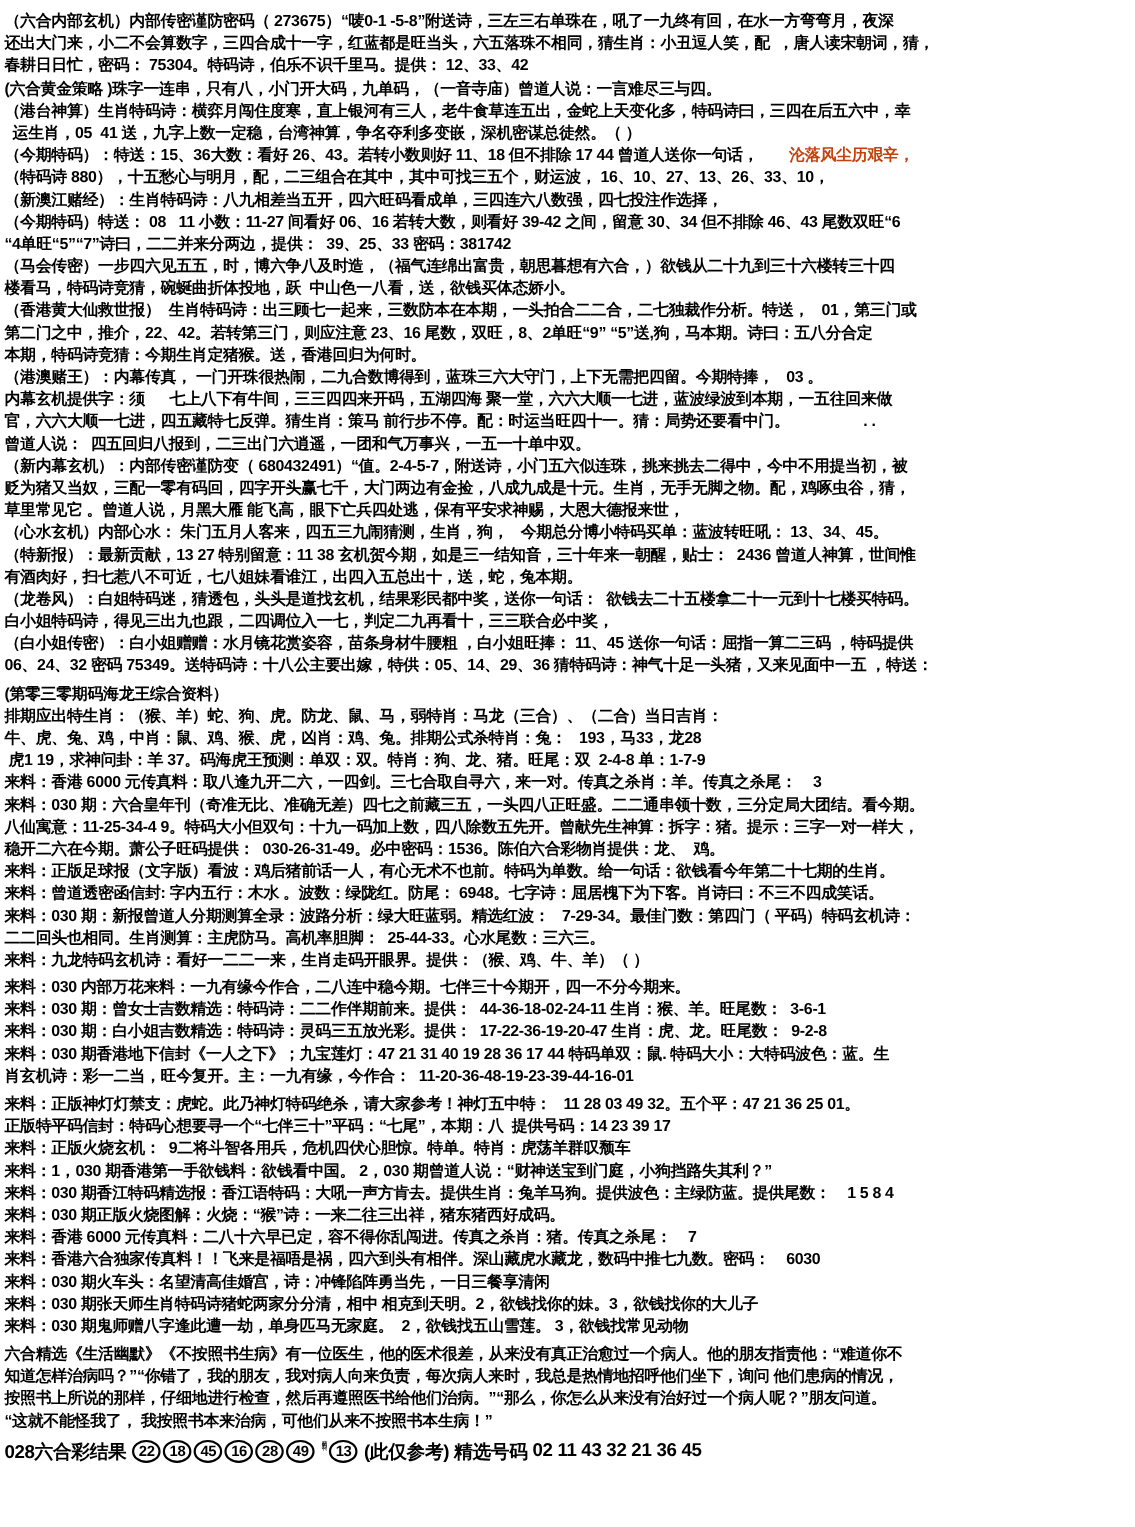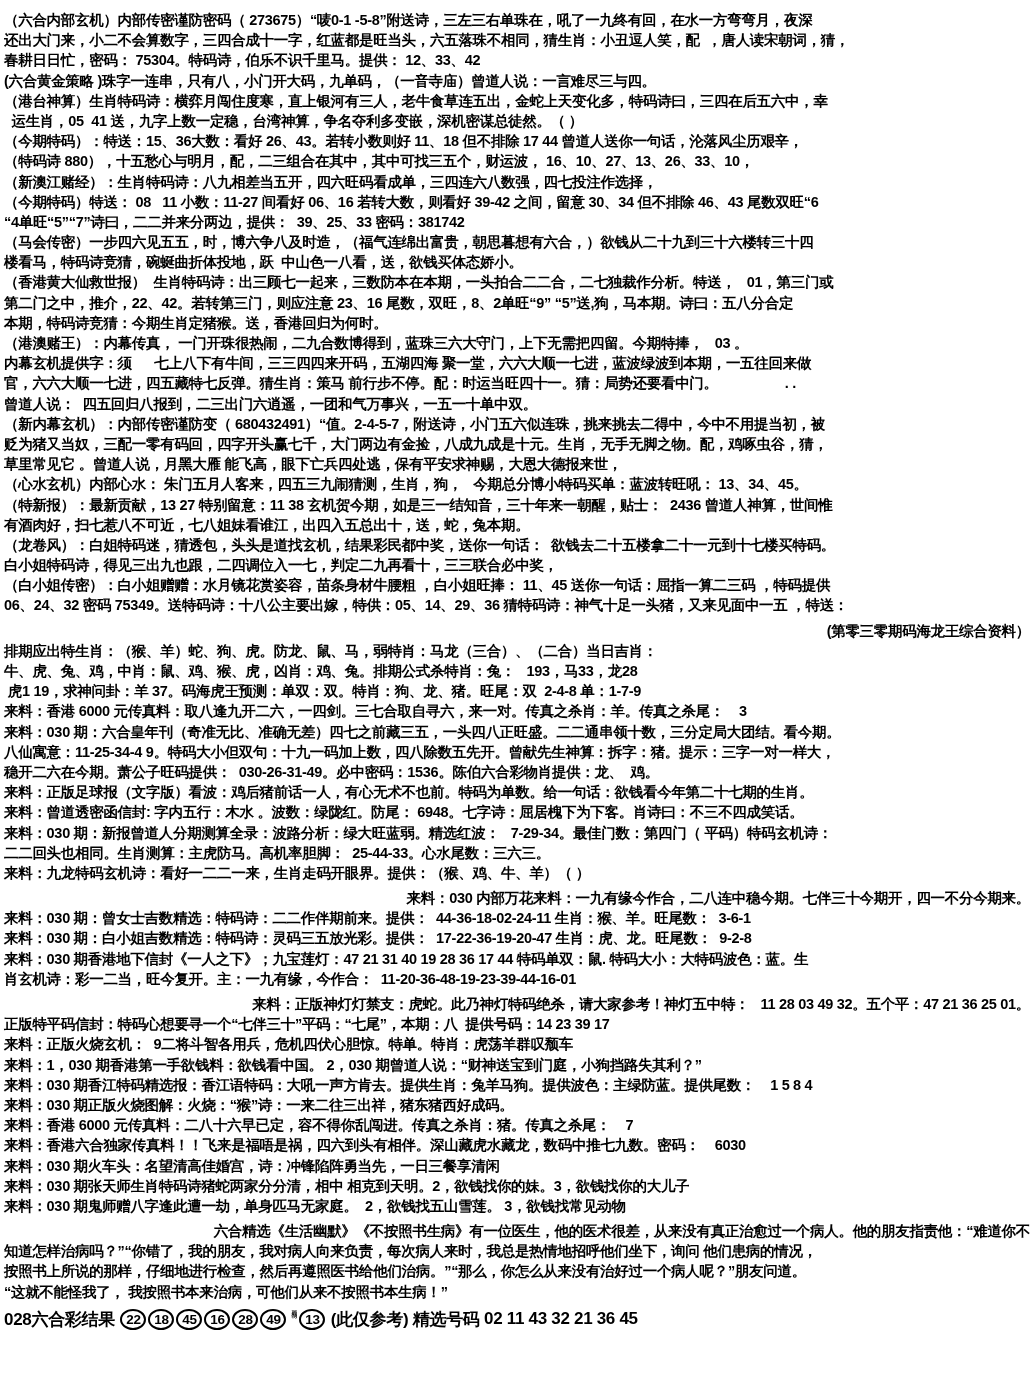--- a/index.html
+++ b/index.html
@@ -1,22 +1,22 @@
 <!DOCTYPE html>
 <html><head>
 <meta charset="utf-8">
 <style>
   html,body{margin:0;padding:0;background:#ffffff;}
   body{width:1032px;height:1388px;overflow:hidden;
        font-family:"Liberation Sans","DejaVu Sans",sans-serif;color:#000;}
   .doc{padding:10px 2px 0 4px;}
   .line{font-size:14.5px;font-weight:700;line-height:20.2px;height:20.2px;
         white-space:pre;letter-spacing:-0.3px;color:#000;overflow:visible;}
-  .line.gap{margin-top:5px;text-align:right;}
-  .red{color:#000000;}
+  .line.gap{margin-top:5px;}
+  .red{color:#c2410c;margin-left:28px;}
   .result-line{display:flex;align-items:center;margin-top:6px;
                font-size:17px;font-weight:700;letter-spacing:-0.3px;white-space:pre;}
   .ball{display:inline-flex;align-items:center;justify-content:center;
         width:26px;height:21px;border:2.5px solid #000;border-radius:50%;
         font-size:13.5px;font-weight:700;margin:0 1px;box-sizing:border-box;}
   .sep{writing-mode:vertical-rl;text-orientation:upright;font-size:6px;
        font-weight:400;line-height:7px;width:9px;height:22px;overflow:hidden;
        letter-spacing:-1px;margin:0 1px;}
 </style>
 </head>

